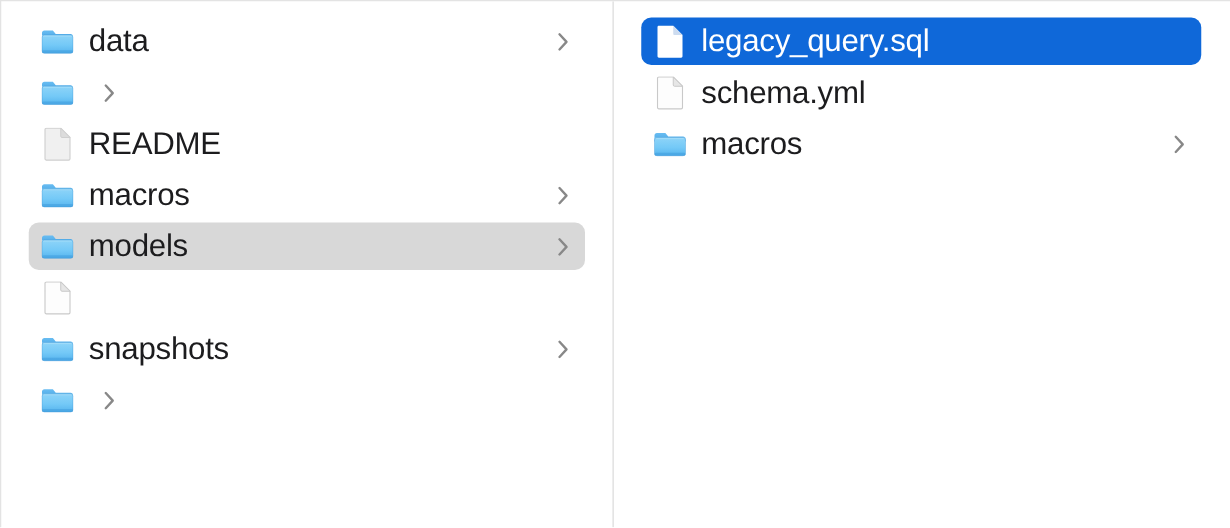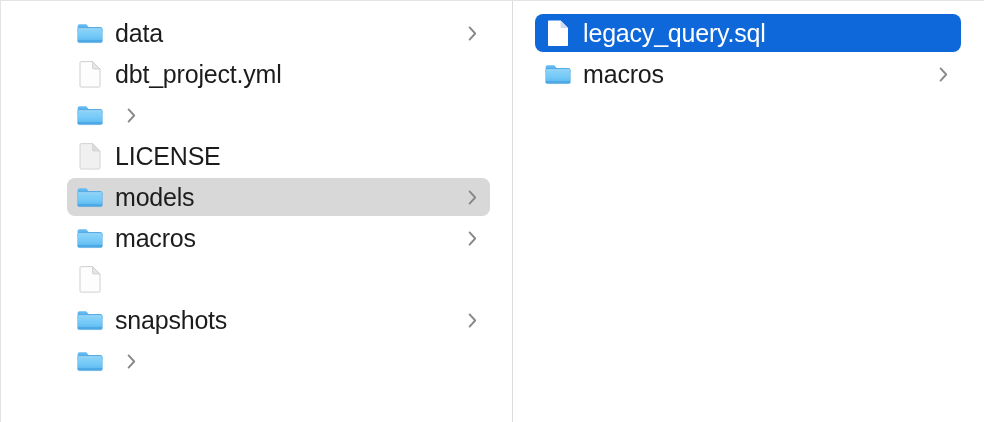--- a/index.html
+++ b/index.html
@@ -15,21 +15,20 @@
   .finder-window {
     position: relative;
     width: 984px;
     height: 422px;
     background: #ffffff;
     box-sizing: border-box;
     border-top: 1px solid #e3e3e3;
     border-left: 1px solid #e3e3e3;
     overflow: hidden;
     display: flex;
-    padding-left: 44px;
   }
 
   .column {
     position: relative;
     height: 100%;
     box-sizing: border-box;
     padding-top: 10px;
     overflow: hidden;
   }
 
@@ -139,26 +138,122 @@
         </span>
         <span class="row-label">data</span>
         <span class="chevron">
           <svg width="9" height="15" viewBox="0 0 9 15">
             <path d="M1.6 1.4 L7.2 7.5 L1.6 13.6" fill="none" stroke="#888888" stroke-width="1.9" stroke-linecap="round" stroke-linejoin="round"></path>
           </svg>
         </span>
       </div>
       <div class="row">
         <span class="icon-wrap">
+          <svg width="26" height="22" viewBox="0 0 26 22">
+            <defs>
+              <linearGradient id="fbodyG" x1="0" y1="0" x2="0" y2="1">
+                <stop offset="0" stop-color="#8ed4f8"></stop>
+                <stop offset="0.55" stop-color="#74c9f7"></stop>
+                <stop offset="1" stop-color="#56b4ee"></stop>
+              </linearGradient>
+              <linearGradient id="ftabG" x1="0" y1="0" x2="0" y2="1">
+                <stop offset="0" stop-color="#69bdf2"></stop>
+                <stop offset="1" stop-color="#4aa6e4"></stop>
+              </linearGradient>
+            </defs>
+            <path d="M0.6 4.2 C0.6 3.1 1.4 2.3 2.5 2.3 L9.3 2.3 L11.6 5.1 L23.5 5.1 C24.6 5.1 25.4 5.9 25.4 7.0 L25.4 9.2 L0.6 9.2 Z" fill="url(#ftabG)"></path>
+            <rect x="0.6" y="6.0" width="24.8" height="14.6" rx="2.0" fill="url(#fbodyG)"></rect>
+            <rect x="0.6" y="6.0" width="24.8" height="1.3" fill="#a5ddfa" opacity="0.75"></rect>
+            <rect x="0.6" y="18.1" width="24.8" height="2.5" rx="1.2" fill="#3f9cdd" opacity="0.55"></rect>
+            <rect x="0.6" y="6.0" width="24.8" height="14.6" rx="2.0" fill="none" stroke="#3f97d6" stroke-opacity="0.45" stroke-width="0.7"></rect>
+          </svg>
+        </span>
+        <span class="chevron">
+          <svg width="9" height="15" viewBox="0 0 9 15">
+            <path d="M1.6 1.4 L7.2 7.5 L1.6 13.6" fill="none" stroke="#888888" stroke-width="1.9" stroke-linecap="round" stroke-linejoin="round"></path>
+          </svg>
+        </span>
+      </div>
+      <div class="row">
+        <span class="icon-wrap">
+          <svg width="22" height="27" viewBox="0 0 22 27">
+            <path d="M1.0 1.6 C1.0 1.0 1.5 0.6 2.1 0.6 L13.6 0.6 L21.0 8.0 L21.0 25.0 C21.0 25.6 20.5 26.1 19.9 26.1 L2.1 26.1 C1.5 26.1 1.0 25.6 1.0 25.0 Z" fill="#f0f0f0" stroke="#cfcfcf" stroke-width="0.9" stroke-linejoin="round"></path>
+            <path d="M13.6 0.6 L21.0 8.0 L14.6 8.0 C14.0 8.0 13.6 7.6 13.6 7.0 Z" fill="#dcdcdc" stroke="#cfcfcf" stroke-width="0.8" stroke-linejoin="round"></path>
+          </svg>
+        </span>
+        <span class="row-label">README</span>
+        <span class="chevron chevron-hidden">
+          <svg width="9" height="15" viewBox="0 0 9 15">
+            <path d="M1.6 1.4 L7.2 7.5 L1.6 13.6" fill="none" stroke="#888888" stroke-width="1.9" stroke-linecap="round" stroke-linejoin="round"></path>
+          </svg>
+        </span>
+      </div>
+      <div class="row">
+        <span class="icon-wrap">
+          <svg width="26" height="22" viewBox="0 0 26 22">
+            <defs>
+              <linearGradient id="fbodyG" x1="0" y1="0" x2="0" y2="1">
+                <stop offset="0" stop-color="#8ed4f8"></stop>
+                <stop offset="0.55" stop-color="#74c9f7"></stop>
+                <stop offset="1" stop-color="#56b4ee"></stop>
+              </linearGradient>
+              <linearGradient id="ftabG" x1="0" y1="0" x2="0" y2="1">
+                <stop offset="0" stop-color="#69bdf2"></stop>
+                <stop offset="1" stop-color="#4aa6e4"></stop>
+              </linearGradient>
+            </defs>
+            <path d="M0.6 4.2 C0.6 3.1 1.4 2.3 2.5 2.3 L9.3 2.3 L11.6 5.1 L23.5 5.1 C24.6 5.1 25.4 5.9 25.4 7.0 L25.4 9.2 L0.6 9.2 Z" fill="url(#ftabG)"></path>
+            <rect x="0.6" y="6.0" width="24.8" height="14.6" rx="2.0" fill="url(#fbodyG)"></rect>
+            <rect x="0.6" y="6.0" width="24.8" height="1.3" fill="#a5ddfa" opacity="0.75"></rect>
+            <rect x="0.6" y="18.1" width="24.8" height="2.5" rx="1.2" fill="#3f9cdd" opacity="0.55"></rect>
+            <rect x="0.6" y="6.0" width="24.8" height="14.6" rx="2.0" fill="none" stroke="#3f97d6" stroke-opacity="0.45" stroke-width="0.7"></rect>
+          </svg>
+        </span>
+        <span class="row-label">macros</span>
+        <span class="chevron">
+          <svg width="9" height="15" viewBox="0 0 9 15">
+            <path d="M1.6 1.4 L7.2 7.5 L1.6 13.6" fill="none" stroke="#888888" stroke-width="1.9" stroke-linecap="round" stroke-linejoin="round"></path>
+          </svg>
+        </span>
+      </div>
+      <div class="row selected-gray">
+        <span class="icon-wrap">
+          <svg width="26" height="22" viewBox="0 0 26 22">
+            <defs>
+              <linearGradient id="fbodyG" x1="0" y1="0" x2="0" y2="1">
+                <stop offset="0" stop-color="#8ed4f8"></stop>
+                <stop offset="0.55" stop-color="#74c9f7"></stop>
+                <stop offset="1" stop-color="#56b4ee"></stop>
+              </linearGradient>
+              <linearGradient id="ftabG" x1="0" y1="0" x2="0" y2="1">
+                <stop offset="0" stop-color="#69bdf2"></stop>
+                <stop offset="1" stop-color="#4aa6e4"></stop>
+              </linearGradient>
+            </defs>
+            <path d="M0.6 4.2 C0.6 3.1 1.4 2.3 2.5 2.3 L9.3 2.3 L11.6 5.1 L23.5 5.1 C24.6 5.1 25.4 5.9 25.4 7.0 L25.4 9.2 L0.6 9.2 Z" fill="url(#ftabG)"></path>
+            <rect x="0.6" y="6.0" width="24.8" height="14.6" rx="2.0" fill="url(#fbodyG)"></rect>
+            <rect x="0.6" y="6.0" width="24.8" height="1.3" fill="#a5ddfa" opacity="0.75"></rect>
+            <rect x="0.6" y="18.1" width="24.8" height="2.5" rx="1.2" fill="#3f9cdd" opacity="0.55"></rect>
+            <rect x="0.6" y="6.0" width="24.8" height="14.6" rx="2.0" fill="none" stroke="#3f97d6" stroke-opacity="0.45" stroke-width="0.7"></rect>
+          </svg>
+        </span>
+        <span class="row-label">models</span>
+        <span class="chevron">
+          <svg width="9" height="15" viewBox="0 0 9 15">
+            <path d="M1.6 1.4 L7.2 7.5 L1.6 13.6" fill="none" stroke="#888888" stroke-width="1.9" stroke-linecap="round" stroke-linejoin="round"></path>
+          </svg>
+        </span>
+      </div>
+      <div class="row">
+        <span class="icon-wrap">
           <svg width="22" height="27" viewBox="0 0 22 27">
             <path d="M1.0 1.6 C1.0 1.0 1.5 0.6 2.1 0.6 L13.6 0.6 L21.0 8.0 L21.0 25.0 C21.0 25.6 20.5 26.1 19.9 26.1 L2.1 26.1 C1.5 26.1 1.0 25.6 1.0 25.0 Z" fill="#fdfdfd" stroke="#c9c9c9" stroke-width="0.9" stroke-linejoin="round"></path>
             <path d="M13.6 0.6 L21.0 8.0 L14.6 8.0 C14.0 8.0 13.6 7.6 13.6 7.0 Z" fill="#e6e6e6" stroke="#c9c9c9" stroke-width="0.8" stroke-linejoin="round"></path>
           </svg>
         </span>
-        <span class="row-label">dbt_project.yml</span>
         <span class="chevron chevron-hidden">
           <svg width="9" height="15" viewBox="0 0 9 15">
             <path d="M1.6 1.4 L7.2 7.5 L1.6 13.6" fill="none" stroke="#888888" stroke-width="1.9" stroke-linecap="round" stroke-linejoin="round"></path>
           </svg>
         </span>
       </div>
       <div class="row">
         <span class="icon-wrap">
           <svg width="26" height="22" viewBox="0 0 26 22">
             <defs>
@@ -172,177 +267,81 @@
                 <stop offset="1" stop-color="#4aa6e4"></stop>
               </linearGradient>
             </defs>
             <path d="M0.6 4.2 C0.6 3.1 1.4 2.3 2.5 2.3 L9.3 2.3 L11.6 5.1 L23.5 5.1 C24.6 5.1 25.4 5.9 25.4 7.0 L25.4 9.2 L0.6 9.2 Z" fill="url(#ftabG)"></path>
             <rect x="0.6" y="6.0" width="24.8" height="14.6" rx="2.0" fill="url(#fbodyG)"></rect>
             <rect x="0.6" y="6.0" width="24.8" height="1.3" fill="#a5ddfa" opacity="0.75"></rect>
             <rect x="0.6" y="18.1" width="24.8" height="2.5" rx="1.2" fill="#3f9cdd" opacity="0.55"></rect>
             <rect x="0.6" y="6.0" width="24.8" height="14.6" rx="2.0" fill="none" stroke="#3f97d6" stroke-opacity="0.45" stroke-width="0.7"></rect>
           </svg>
         </span>
-        <span class="chevron">
-          <svg width="9" height="15" viewBox="0 0 9 15">
-            <path d="M1.6 1.4 L7.2 7.5 L1.6 13.6" fill="none" stroke="#888888" stroke-width="1.9" stroke-linecap="round" stroke-linejoin="round"></path>
-          </svg>
-        </span>
-      </div>
-      <div class="row">
+        <span class="row-label">snapshots</span>
+        <span class="chevron">
+          <svg width="9" height="15" viewBox="0 0 9 15">
+            <path d="M1.6 1.4 L7.2 7.5 L1.6 13.6" fill="none" stroke="#888888" stroke-width="1.9" stroke-linecap="round" stroke-linejoin="round"></path>
+          </svg>
+        </span>
+      </div>
+      <div class="row">
+        <span class="icon-wrap">
+          <svg width="26" height="22" viewBox="0 0 26 22">
+            <defs>
+              <linearGradient id="fbodyG" x1="0" y1="0" x2="0" y2="1">
+                <stop offset="0" stop-color="#8ed4f8"></stop>
+                <stop offset="0.55" stop-color="#74c9f7"></stop>
+                <stop offset="1" stop-color="#56b4ee"></stop>
+              </linearGradient>
+              <linearGradient id="ftabG" x1="0" y1="0" x2="0" y2="1">
+                <stop offset="0" stop-color="#69bdf2"></stop>
+                <stop offset="1" stop-color="#4aa6e4"></stop>
+              </linearGradient>
+            </defs>
+            <path d="M0.6 4.2 C0.6 3.1 1.4 2.3 2.5 2.3 L9.3 2.3 L11.6 5.1 L23.5 5.1 C24.6 5.1 25.4 5.9 25.4 7.0 L25.4 9.2 L0.6 9.2 Z" fill="url(#ftabG)"></path>
+            <rect x="0.6" y="6.0" width="24.8" height="14.6" rx="2.0" fill="url(#fbodyG)"></rect>
+            <rect x="0.6" y="6.0" width="24.8" height="1.3" fill="#a5ddfa" opacity="0.75"></rect>
+            <rect x="0.6" y="18.1" width="24.8" height="2.5" rx="1.2" fill="#3f9cdd" opacity="0.55"></rect>
+            <rect x="0.6" y="6.0" width="24.8" height="14.6" rx="2.0" fill="none" stroke="#3f97d6" stroke-opacity="0.45" stroke-width="0.7"></rect>
+          </svg>
+        </span>
+        <span class="chevron">
+          <svg width="9" height="15" viewBox="0 0 9 15">
+            <path d="M1.6 1.4 L7.2 7.5 L1.6 13.6" fill="none" stroke="#888888" stroke-width="1.9" stroke-linecap="round" stroke-linejoin="round"></path>
+          </svg>
+        </span>
+      </div>
+    </div>
+  <div class="column column-right" id="col-1">
+      <div class="row selected-blue">
         <span class="icon-wrap">
           <svg width="22" height="27" viewBox="0 0 22 27">
-            <path d="M1.0 1.6 C1.0 1.0 1.5 0.6 2.1 0.6 L13.6 0.6 L21.0 8.0 L21.0 25.0 C21.0 25.6 20.5 26.1 19.9 26.1 L2.1 26.1 C1.5 26.1 1.0 25.6 1.0 25.0 Z" fill="#f0f0f0" stroke="#cfcfcf" stroke-width="0.9" stroke-linejoin="round"></path>
-            <path d="M13.6 0.6 L21.0 8.0 L14.6 8.0 C14.0 8.0 13.6 7.6 13.6 7.0 Z" fill="#dcdcdc" stroke="#cfcfcf" stroke-width="0.8" stroke-linejoin="round"></path>
-          </svg>
-        </span>
-        <span class="row-label">LICENSE</span>
+            <path d="M1.0 1.6 C1.0 1.0 1.5 0.6 2.1 0.6 L13.6 0.6 L21.0 8.0 L21.0 25.0 C21.0 25.6 20.5 26.1 19.9 26.1 L2.1 26.1 C1.5 26.1 1.0 25.6 1.0 25.0 Z" fill="#ffffff"></path>
+            <path d="M13.6 0.6 L21.0 8.0 L14.6 8.0 C14.0 8.0 13.6 7.6 13.6 7.0 Z" fill="#cddcf0"></path>
+          </svg>
+        </span>
+        <span class="row-label">legacy_query.sql</span>
         <span class="chevron chevron-hidden">
           <svg width="9" height="15" viewBox="0 0 9 15">
-            <path d="M1.6 1.4 L7.2 7.5 L1.6 13.6" fill="none" stroke="#888888" stroke-width="1.9" stroke-linecap="round" stroke-linejoin="round"></path>
-          </svg>
-        </span>
-      </div>
-      <div class="row selected-gray">
-        <span class="icon-wrap">
-          <svg width="26" height="22" viewBox="0 0 26 22">
-            <defs>
-              <linearGradient id="fbodyG" x1="0" y1="0" x2="0" y2="1">
-                <stop offset="0" stop-color="#8ed4f8"></stop>
-                <stop offset="0.55" stop-color="#74c9f7"></stop>
-                <stop offset="1" stop-color="#56b4ee"></stop>
-              </linearGradient>
-              <linearGradient id="ftabG" x1="0" y1="0" x2="0" y2="1">
-                <stop offset="0" stop-color="#69bdf2"></stop>
-                <stop offset="1" stop-color="#4aa6e4"></stop>
-              </linearGradient>
-            </defs>
-            <path d="M0.6 4.2 C0.6 3.1 1.4 2.3 2.5 2.3 L9.3 2.3 L11.6 5.1 L23.5 5.1 C24.6 5.1 25.4 5.9 25.4 7.0 L25.4 9.2 L0.6 9.2 Z" fill="url(#ftabG)"></path>
-            <rect x="0.6" y="6.0" width="24.8" height="14.6" rx="2.0" fill="url(#fbodyG)"></rect>
-            <rect x="0.6" y="6.0" width="24.8" height="1.3" fill="#a5ddfa" opacity="0.75"></rect>
-            <rect x="0.6" y="18.1" width="24.8" height="2.5" rx="1.2" fill="#3f9cdd" opacity="0.55"></rect>
-            <rect x="0.6" y="6.0" width="24.8" height="14.6" rx="2.0" fill="none" stroke="#3f97d6" stroke-opacity="0.45" stroke-width="0.7"></rect>
-          </svg>
-        </span>
-        <span class="row-label">models</span>
-        <span class="chevron">
-          <svg width="9" height="15" viewBox="0 0 9 15">
-            <path d="M1.6 1.4 L7.2 7.5 L1.6 13.6" fill="none" stroke="#888888" stroke-width="1.9" stroke-linecap="round" stroke-linejoin="round"></path>
-          </svg>
-        </span>
-      </div>
-      <div class="row">
-        <span class="icon-wrap">
-          <svg width="26" height="22" viewBox="0 0 26 22">
-            <defs>
-              <linearGradient id="fbodyG" x1="0" y1="0" x2="0" y2="1">
-                <stop offset="0" stop-color="#8ed4f8"></stop>
-                <stop offset="0.55" stop-color="#74c9f7"></stop>
-                <stop offset="1" stop-color="#56b4ee"></stop>
-              </linearGradient>
-              <linearGradient id="ftabG" x1="0" y1="0" x2="0" y2="1">
-                <stop offset="0" stop-color="#69bdf2"></stop>
-                <stop offset="1" stop-color="#4aa6e4"></stop>
-              </linearGradient>
-            </defs>
-            <path d="M0.6 4.2 C0.6 3.1 1.4 2.3 2.5 2.3 L9.3 2.3 L11.6 5.1 L23.5 5.1 C24.6 5.1 25.4 5.9 25.4 7.0 L25.4 9.2 L0.6 9.2 Z" fill="url(#ftabG)"></path>
-            <rect x="0.6" y="6.0" width="24.8" height="14.6" rx="2.0" fill="url(#fbodyG)"></rect>
-            <rect x="0.6" y="6.0" width="24.8" height="1.3" fill="#a5ddfa" opacity="0.75"></rect>
-            <rect x="0.6" y="18.1" width="24.8" height="2.5" rx="1.2" fill="#3f9cdd" opacity="0.55"></rect>
-            <rect x="0.6" y="6.0" width="24.8" height="14.6" rx="2.0" fill="none" stroke="#3f97d6" stroke-opacity="0.45" stroke-width="0.7"></rect>
-          </svg>
-        </span>
-        <span class="row-label">macros</span>
-        <span class="chevron">
-          <svg width="9" height="15" viewBox="0 0 9 15">
-            <path d="M1.6 1.4 L7.2 7.5 L1.6 13.6" fill="none" stroke="#888888" stroke-width="1.9" stroke-linecap="round" stroke-linejoin="round"></path>
+            <path d="M1.6 1.4 L7.2 7.5 L1.6 13.6" fill="none" stroke="#ffffff" stroke-width="1.9" stroke-linecap="round" stroke-linejoin="round"></path>
           </svg>
         </span>
       </div>
       <div class="row">
         <span class="icon-wrap">
           <svg width="22" height="27" viewBox="0 0 22 27">
             <path d="M1.0 1.6 C1.0 1.0 1.5 0.6 2.1 0.6 L13.6 0.6 L21.0 8.0 L21.0 25.0 C21.0 25.6 20.5 26.1 19.9 26.1 L2.1 26.1 C1.5 26.1 1.0 25.6 1.0 25.0 Z" fill="#fdfdfd" stroke="#c9c9c9" stroke-width="0.9" stroke-linejoin="round"></path>
             <path d="M13.6 0.6 L21.0 8.0 L14.6 8.0 C14.0 8.0 13.6 7.6 13.6 7.0 Z" fill="#e6e6e6" stroke="#c9c9c9" stroke-width="0.8" stroke-linejoin="round"></path>
           </svg>
         </span>
+        <span class="row-label">schema.yml</span>
         <span class="chevron chevron-hidden">
           <svg width="9" height="15" viewBox="0 0 9 15">
             <path d="M1.6 1.4 L7.2 7.5 L1.6 13.6" fill="none" stroke="#888888" stroke-width="1.9" stroke-linecap="round" stroke-linejoin="round"></path>
-          </svg>
-        </span>
-      </div>
-      <div class="row">
-        <span class="icon-wrap">
-          <svg width="26" height="22" viewBox="0 0 26 22">
-            <defs>
-              <linearGradient id="fbodyG" x1="0" y1="0" x2="0" y2="1">
-                <stop offset="0" stop-color="#8ed4f8"></stop>
-                <stop offset="0.55" stop-color="#74c9f7"></stop>
-                <stop offset="1" stop-color="#56b4ee"></stop>
-              </linearGradient>
-              <linearGradient id="ftabG" x1="0" y1="0" x2="0" y2="1">
-                <stop offset="0" stop-color="#69bdf2"></stop>
-                <stop offset="1" stop-color="#4aa6e4"></stop>
-              </linearGradient>
-            </defs>
-            <path d="M0.6 4.2 C0.6 3.1 1.4 2.3 2.5 2.3 L9.3 2.3 L11.6 5.1 L23.5 5.1 C24.6 5.1 25.4 5.9 25.4 7.0 L25.4 9.2 L0.6 9.2 Z" fill="url(#ftabG)"></path>
-            <rect x="0.6" y="6.0" width="24.8" height="14.6" rx="2.0" fill="url(#fbodyG)"></rect>
-            <rect x="0.6" y="6.0" width="24.8" height="1.3" fill="#a5ddfa" opacity="0.75"></rect>
-            <rect x="0.6" y="18.1" width="24.8" height="2.5" rx="1.2" fill="#3f9cdd" opacity="0.55"></rect>
-            <rect x="0.6" y="6.0" width="24.8" height="14.6" rx="2.0" fill="none" stroke="#3f97d6" stroke-opacity="0.45" stroke-width="0.7"></rect>
-          </svg>
-        </span>
-        <span class="row-label">snapshots</span>
-        <span class="chevron">
-          <svg width="9" height="15" viewBox="0 0 9 15">
-            <path d="M1.6 1.4 L7.2 7.5 L1.6 13.6" fill="none" stroke="#888888" stroke-width="1.9" stroke-linecap="round" stroke-linejoin="round"></path>
-          </svg>
-        </span>
-      </div>
-      <div class="row">
-        <span class="icon-wrap">
-          <svg width="26" height="22" viewBox="0 0 26 22">
-            <defs>
-              <linearGradient id="fbodyG" x1="0" y1="0" x2="0" y2="1">
-                <stop offset="0" stop-color="#8ed4f8"></stop>
-                <stop offset="0.55" stop-color="#74c9f7"></stop>
-                <stop offset="1" stop-color="#56b4ee"></stop>
-              </linearGradient>
-              <linearGradient id="ftabG" x1="0" y1="0" x2="0" y2="1">
-                <stop offset="0" stop-color="#69bdf2"></stop>
-                <stop offset="1" stop-color="#4aa6e4"></stop>
-              </linearGradient>
-            </defs>
-            <path d="M0.6 4.2 C0.6 3.1 1.4 2.3 2.5 2.3 L9.3 2.3 L11.6 5.1 L23.5 5.1 C24.6 5.1 25.4 5.9 25.4 7.0 L25.4 9.2 L0.6 9.2 Z" fill="url(#ftabG)"></path>
-            <rect x="0.6" y="6.0" width="24.8" height="14.6" rx="2.0" fill="url(#fbodyG)"></rect>
-            <rect x="0.6" y="6.0" width="24.8" height="1.3" fill="#a5ddfa" opacity="0.75"></rect>
-            <rect x="0.6" y="18.1" width="24.8" height="2.5" rx="1.2" fill="#3f9cdd" opacity="0.55"></rect>
-            <rect x="0.6" y="6.0" width="24.8" height="14.6" rx="2.0" fill="none" stroke="#3f97d6" stroke-opacity="0.45" stroke-width="0.7"></rect>
-          </svg>
-        </span>
-        <span class="chevron">
-          <svg width="9" height="15" viewBox="0 0 9 15">
-            <path d="M1.6 1.4 L7.2 7.5 L1.6 13.6" fill="none" stroke="#888888" stroke-width="1.9" stroke-linecap="round" stroke-linejoin="round"></path>
-          </svg>
-        </span>
-      </div>
-    </div>
-  <div class="column column-right" id="col-1">
-      <div class="row selected-blue">
-        <span class="icon-wrap">
-          <svg width="22" height="27" viewBox="0 0 22 27">
-            <path d="M1.0 1.6 C1.0 1.0 1.5 0.6 2.1 0.6 L13.6 0.6 L21.0 8.0 L21.0 25.0 C21.0 25.6 20.5 26.1 19.9 26.1 L2.1 26.1 C1.5 26.1 1.0 25.6 1.0 25.0 Z" fill="#ffffff"></path>
-            <path d="M13.6 0.6 L21.0 8.0 L14.6 8.0 C14.0 8.0 13.6 7.6 13.6 7.0 Z" fill="#cddcf0"></path>
-          </svg>
-        </span>
-        <span class="row-label">legacy_query.sql</span>
-        <span class="chevron chevron-hidden">
-          <svg width="9" height="15" viewBox="0 0 9 15">
-            <path d="M1.6 1.4 L7.2 7.5 L1.6 13.6" fill="none" stroke="#ffffff" stroke-width="1.9" stroke-linecap="round" stroke-linejoin="round"></path>
           </svg>
         </span>
       </div>
       <div class="row">
         <span class="icon-wrap">
           <svg width="26" height="22" viewBox="0 0 26 22">
             <defs>
               <linearGradient id="fbodyG" x1="0" y1="0" x2="0" y2="1">
                 <stop offset="0" stop-color="#8ed4f8"></stop>
                 <stop offset="0.55" stop-color="#74c9f7"></stop>

